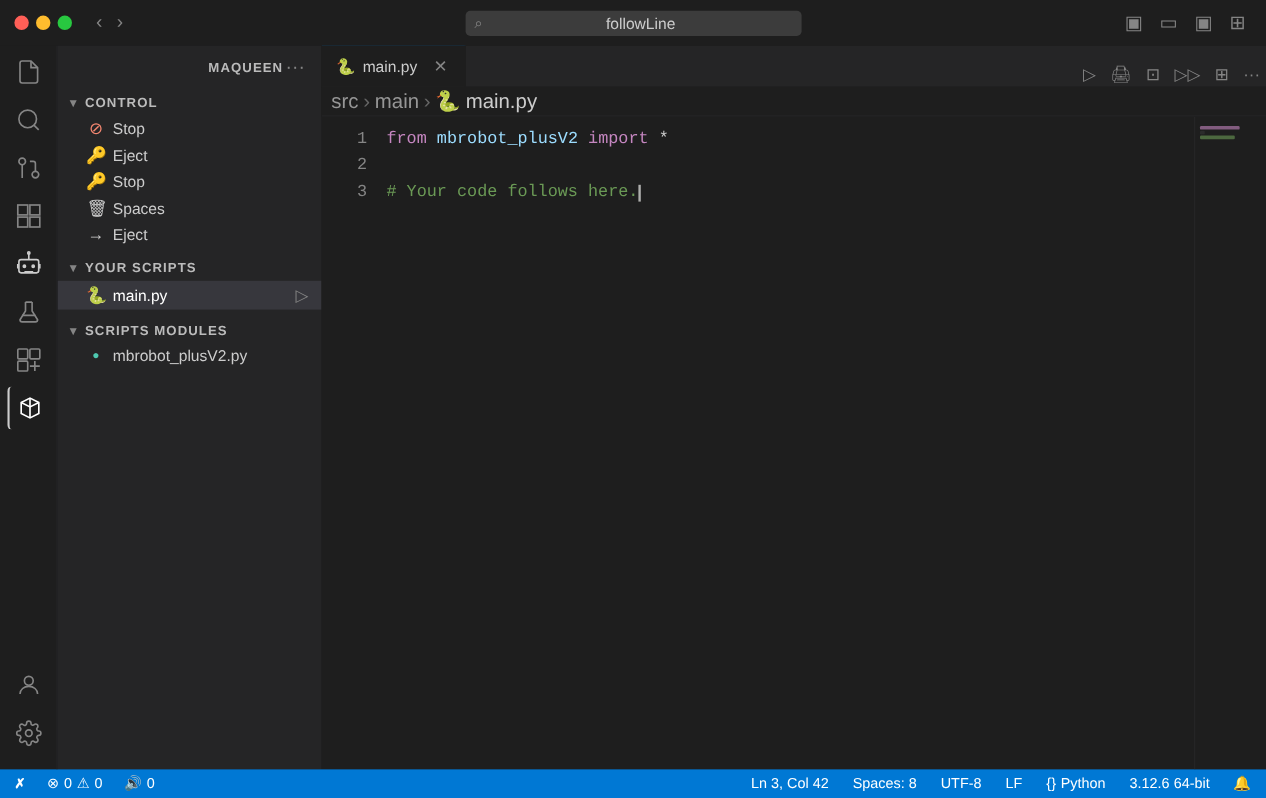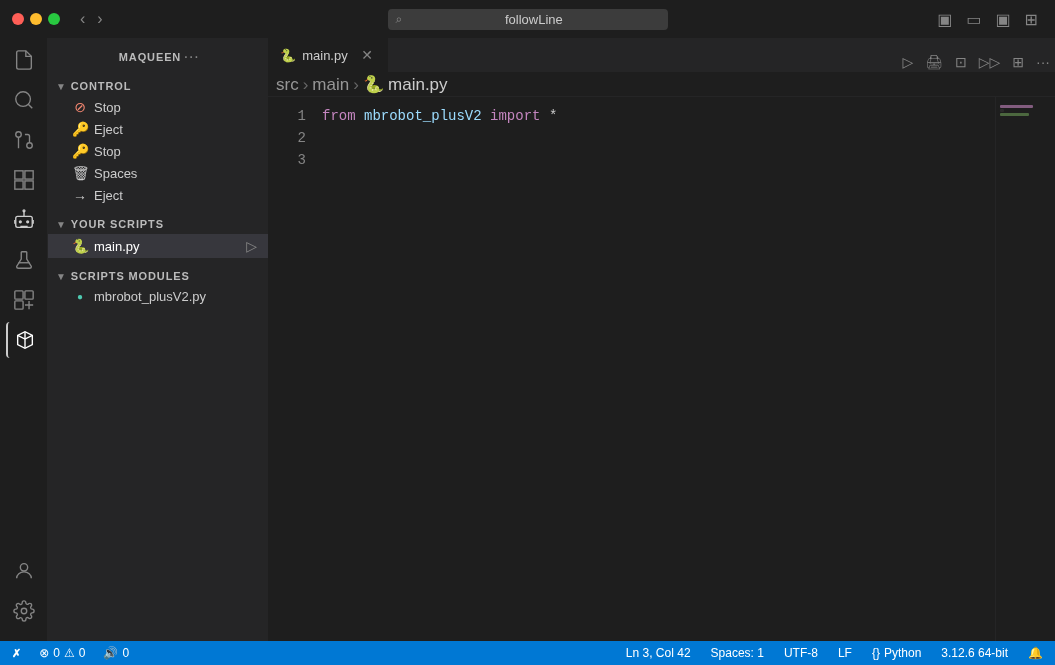--- a/index.html
+++ b/index.html
@@ -138,21 +138,21 @@
       width: 220px;
       background: #252526;
       display: flex;
       flex-direction: column;
       overflow-y: auto;
       overflow-x: hidden;
     }
     .sidebar-header {
       display: flex;
       align-items: center;
-      justify-content: center;
+      justify-content: flex-end;
       padding: 8px 12px 8px 16px;
       font-size: 11px;
       font-weight: 700;
       letter-spacing: 0.08em;
       color: #bbbbbb;
       text-transform: uppercase;
     }
     .sidebar-header button {
       background: none;
       border: none;
@@ -590,20 +590,21 @@
 
     <div class="code-editor">
       <div class="line-numbers">
         <div>1</div>
         <div>2</div>
         <div>3</div>
       </div>
       <div class="code-content">
         <div class="code-line"><span class="kw">from</span> <span class="mod">mbrobot_plusV2</span> <span class="kw">import</span> <span class="op">*</span></div>
         <div class="code-line">&nbsp;</div>
+        <div class="code-line"><span class="cm"># Your code follows here.</span><span class="cursor"></span></div>
       </div>
       <div class="minimap">
         <div class="minimap-content">
           <div class="minimap-line" style="width:80%; background:#c586c0;"></div>
           <div class="minimap-line" style="width:10%; background:#333;"></div>
           <div class="minimap-line" style="width:70%; background:#6a9955;"></div>
         </div>
       </div>
       <div class="scrollbar-area"></div>
     </div>
@@ -624,21 +625,21 @@
     <div class="status-item">
       <span>🔊</span>
       <span>0</span>
     </div>
   </div>
   <div class="status-bar-right">
     <div class="status-item">
       <span>Ln 3, Col 42</span>
     </div>
     <div class="status-item">
-      <span>Spaces: 1</span>
+      <span>Spaces: 8</span>
     </div>
     <div class="status-item">
       <span>UTF-8</span>
     </div>
     <div class="status-item">
       <span>LF</span>
     </div>
     <div class="status-item">
       <span>{} </span>
       <span>Python</span>

